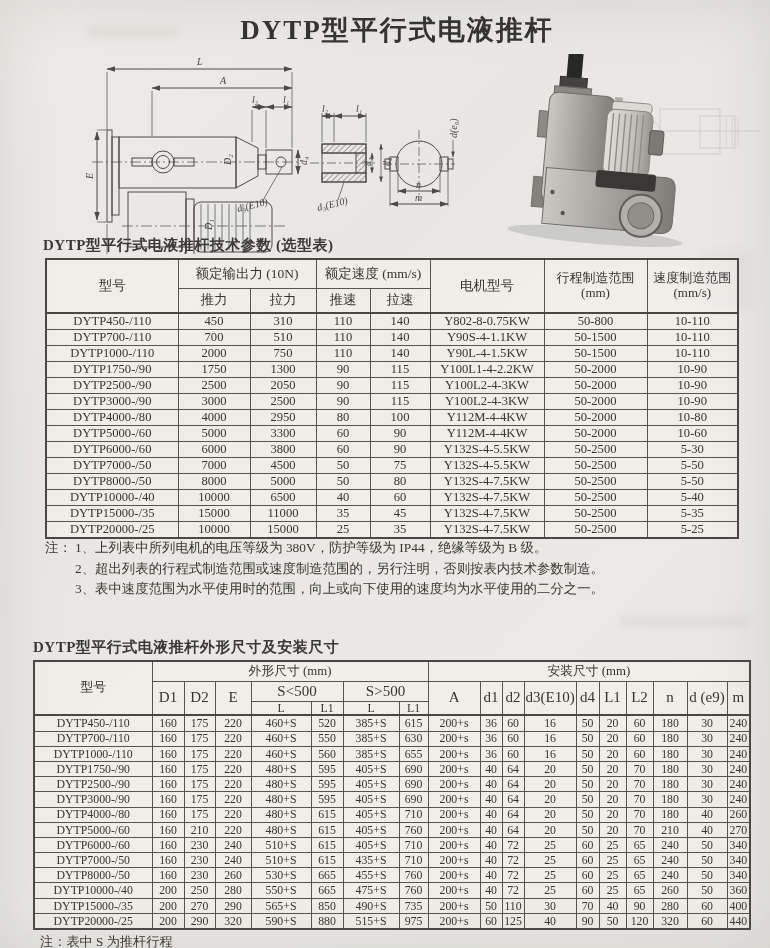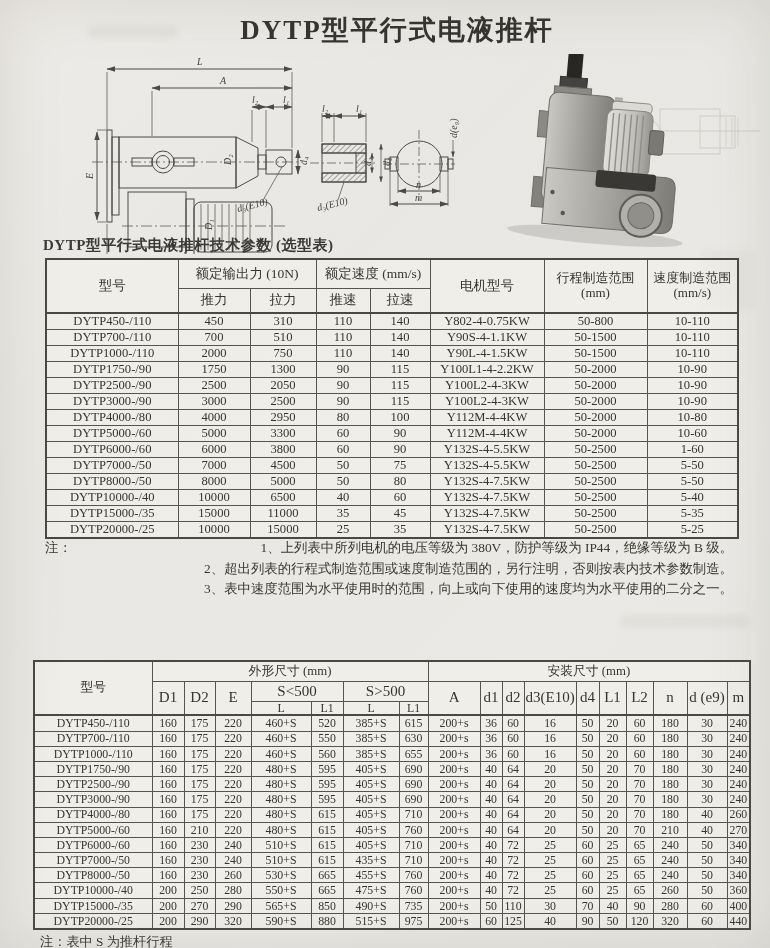--- a/index.html
+++ b/index.html
@@ -33,21 +33,21 @@
   .hdr-2line div{line-height:1.15;font-size:13px;}
   
   .t2{top:660px;left:33px;width:716px;font-size:12px;}
   .t2 thead tr.h1 th{height:19px;font-size:12.8px;}
   .t2 thead tr.h2 th{height:19px;font-size:15px;}
   .t2 thead tr.h3 th{height:12px;font-size:11.8px;}
   .t2 tbody td{height:14.2px;font-size:11.8px;}
   .notes{position:absolute;top:538px;left:45px;width:688px;font-size:13.4px;color:#38372f;display:flex;}
   .notes-label{flex:0 0 30px;line-height:20.5px;}
   .notes-list{flex:1;}
-  .note-line{line-height:20.5px;padding-left:1.9em;text-indent:-1.9em;text-align:right;}
+  .note-line{line-height:20.5px;padding-left:1.9em;text-indent:-1.9em;}
   .footnote{position:absolute;top:933px;left:40px;font-size:13.2px;color:#38372f;}
   svg text{font-family:"Liberation Serif","DejaVu Serif",serif;}
   .dim{font-style:italic;font-size:10px;fill:#46443f;}
 </style>
 </head>
 <body>
 
 <div class="page">
 
   <div class="smudge" style="left:88px;top:26px;width:90px;height:12px;"></div>
@@ -271,21 +271,21 @@
         <th>拉速</th>
       </tr>
     </thead>
     <tbody>
         <tr>
           <td>DYTP450-/110</td>
           <td>450</td>
           <td>310</td>
           <td>110</td>
           <td>140</td>
-          <td>Y802-4-0.75KW</td>
+          <td>Y802-8-0.75KW</td>
           <td>50-800</td>
           <td>10-110</td>
         </tr>
         <tr>
           <td>DYTP700-/110</td>
           <td>700</td>
           <td>510</td>
           <td>110</td>
           <td>140</td>
           <td>Y90S-4-1.1KW</td>
@@ -353,21 +353,21 @@
           <td>10-60</td>
         </tr>
         <tr>
           <td>DYTP6000-/60</td>
           <td>6000</td>
           <td>3800</td>
           <td>60</td>
           <td>90</td>
           <td>Y132S-4-5.5KW</td>
           <td>50-2500</td>
-          <td>1-60</td>
+          <td>5-30</td>
         </tr>
         <tr>
           <td>DYTP7000-/50</td>
           <td>7000</td>
           <td>4500</td>
           <td>50</td>
           <td>75</td>
           <td>Y132S-4-5.5KW</td>
           <td>50-2500</td>
           <td>5-50</td>
@@ -417,20 +417,21 @@
 
   <div class="notes">
     <span class="notes-label">注：</span>
     <div class="notes-list">
         <div class="note-line">1、上列表中所列电机的电压等级为 380V，防护等级为 IP44，绝缘等级为 B 级。</div>
         <div class="note-line">2、超出列表的行程式制造范围或速度制造范围的，另行注明，否则按表内技术参数制造。</div>
         <div class="note-line">3、表中速度范围为水平使用时的范围，向上或向下使用的速度均为水平使用的二分之一。</div>
       </div>
   </div>
 
+  <div class="sec-title" id="sec2-title">DYTP型平行式电液推杆外形尺寸及安装尺寸</div>
 
   <table class="t2">
     <colgroup>
       <col style="width:118px">
         <col style="width:32px">
         <col style="width:31px">
         <col style="width:36px">
       <col style="width:60px">
         <col style="width:32px">
         <col style="width:56px">

